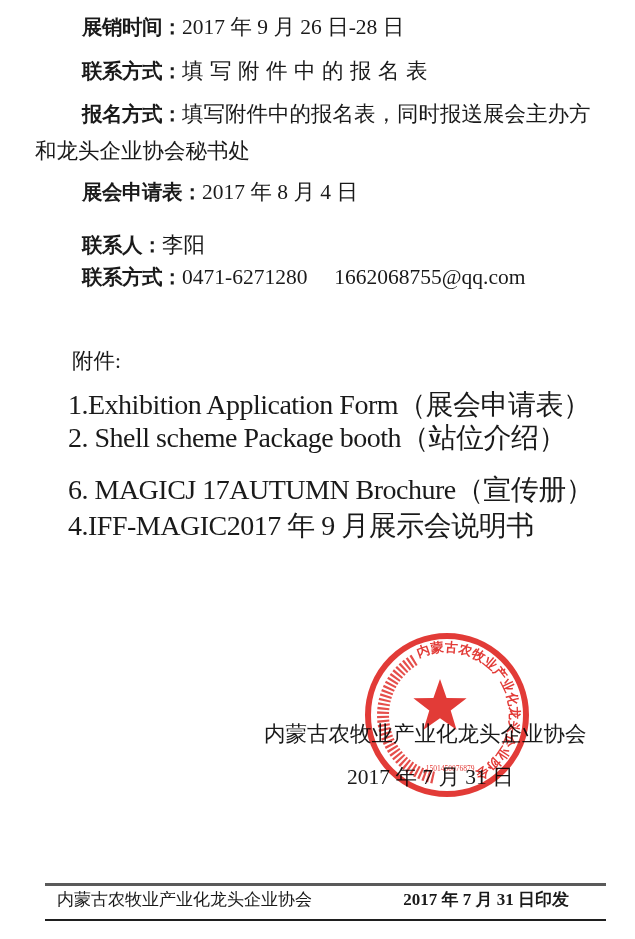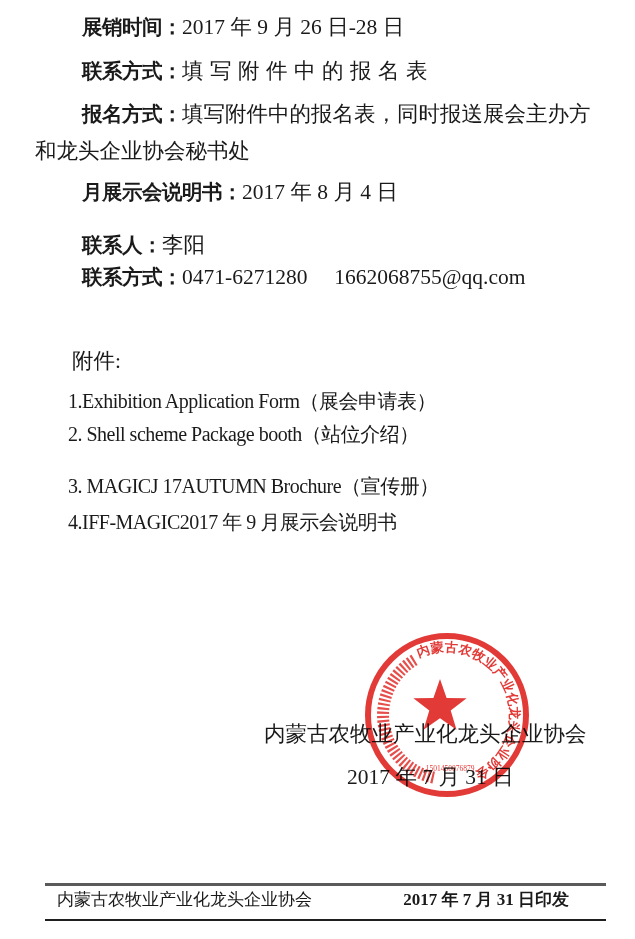--- a/index.html
+++ b/index.html
@@ -4,21 +4,21 @@
 <style>
   html,body { margin:0; padding:0; background:#ffffff; }
   .page {
     position:relative; width:606px; height:939px; background:#ffffff;
     font-family:"Liberation Serif","DejaVu Serif",serif;
     color:#1a1a1a; overflow:hidden;
   }
   .line { position:absolute; white-space:pre; font-size:21.5px; line-height:1.1; }
   .label { font-weight:700; font-size:20.5px; letter-spacing:-0.5px; }
   .sp    { letter-spacing:6.5px; }
-  .attach { font-size:20px; letter-spacing:-0.5px; }
+  .attach { font-size:28px; letter-spacing:-0.5px; }
   .sig   { font-size:21.5px; }
   .stamp {
     position:absolute; left:360px; top:628px; width:174px; height:174px;
     mix-blend-mode:multiply; opacity:0.92;
   }
   .footer-rule { position:absolute; left:45px; width:565px; }
   .rule-a { top:883px; height:2.5px; background:#5a5a5a; }
   .rule-b { top:919px; height:2px;   background:#1f1f1f; }
   .footer-text { position:absolute; top:888px; font-size:17px; white-space:pre; }
   .ft-left  { left:57px; }
@@ -30,30 +30,30 @@
 <div class="page">
 
   <div class="line" style="left:82px; top:16px;"><span class="label">展销时间：</span><span>2017 年 9 月 26 日-28 日</span></div>
 
   <div class="line" style="left:82px; top:60px;"><span class="label">联系方式：</span><span class="sp">填写附件中的报名表</span></div>
 
   <div class="line" style="left:82px; top:103px;"><span class="label">报名方式：</span><span>填写附件中的报名表，同时报送展会主办方</span></div>
 
   <div class="line" style="left:35px; top:140px;"><span>和龙头企业协会秘书处</span></div>
 
-  <div class="line" style="left:82px; top:181px;"><span class="label">月展示会说明书：</span><span>2017 年 8 月 4 日</span></div>
+  <div class="line" style="left:82px; top:181px;"><span class="label">展会申请表：</span><span>2017 年 8 月 4 日</span></div>
 
   <div class="line" style="left:82px; top:234px;"><span class="label">联系人：</span><span>李阳</span></div>
 
   <div class="line" style="left:82px; top:266px;"><span class="label">联系方式：</span><span>0471-6271280     1662068755@qq.com</span></div>
 
   <div class="line" style="left:72px; top:350px;text-align:right;">附件:</div>
   <div class="line attach" style="left:68px; top:390px;">1.Exhibition Application Form（展会申请表）</div>
   <div class="line attach" style="left:68px; top:423px;">2. Shell scheme Package booth（站位介绍）</div>
-  <div class="line attach" style="left:68px; top:475px;">3. MAGICJ 17AUTUMN Brochure（宣传册）</div>
+  <div class="line attach" style="left:68px; top:475px;">6. MAGICJ 17AUTUMN Brochure（宣传册）</div>
   <div class="line attach" style="left:68px; top:511px;">4.IFF-MAGIC2017 年 9 月展示会说明书</div>
 
   <div class="line sig" style="left:264px; top:723px;">内蒙古农牧业产业化龙头企业协会</div>
   <div class="line sig" style="left:347px; top:766px;">2017 年 7 月 31 日</div>
 
   <svg class="stamp" viewBox="0 0 174 174" aria-hidden="true">
     <circle cx="87" cy="87" r="79" fill="none" stroke="#e02a26" stroke-width="6"></circle>
     <polygon points="80,51 86.6,69.9 106.6,70.3 90.7,82.5 96.5,101.7 80,90.2 63.5,101.7 69.3,82.5 53.4,70.3 73.4,69.9" fill="#e02a26"></polygon>
     <path id="seal-arc" d="M 57.0 30.5 A 64 64 0 0 1 119 142.4" fill="none" stroke="none"></path>
     <text font-size="13" font-weight="700" letter-spacing="0.3" fill="#e02a26">

